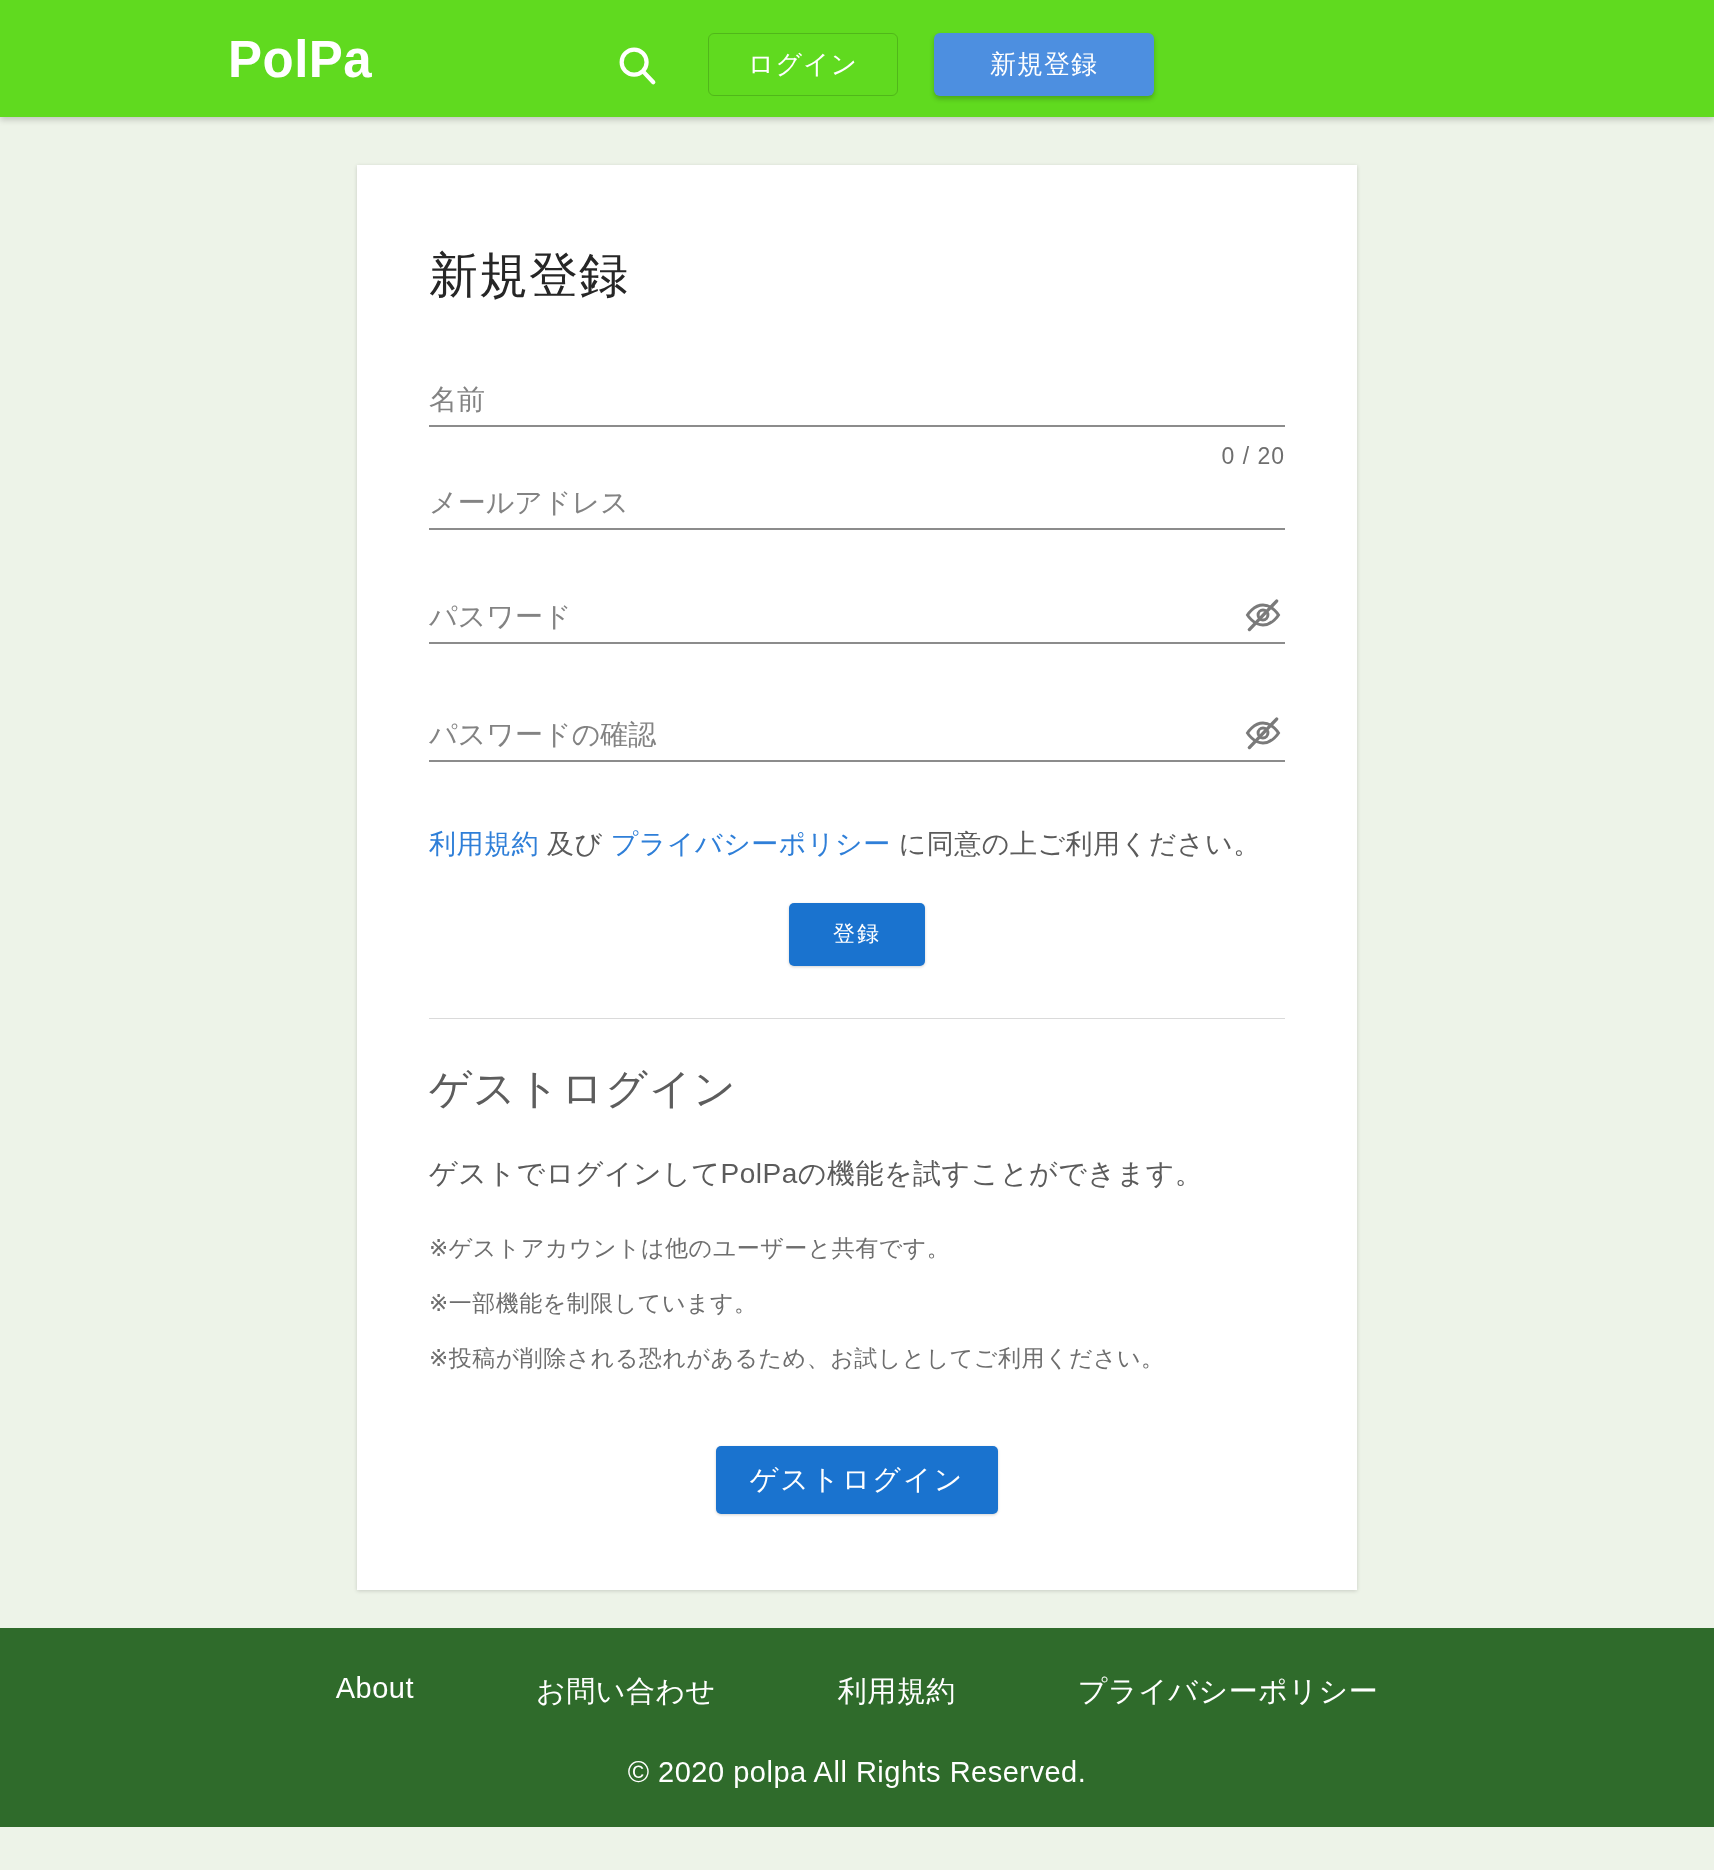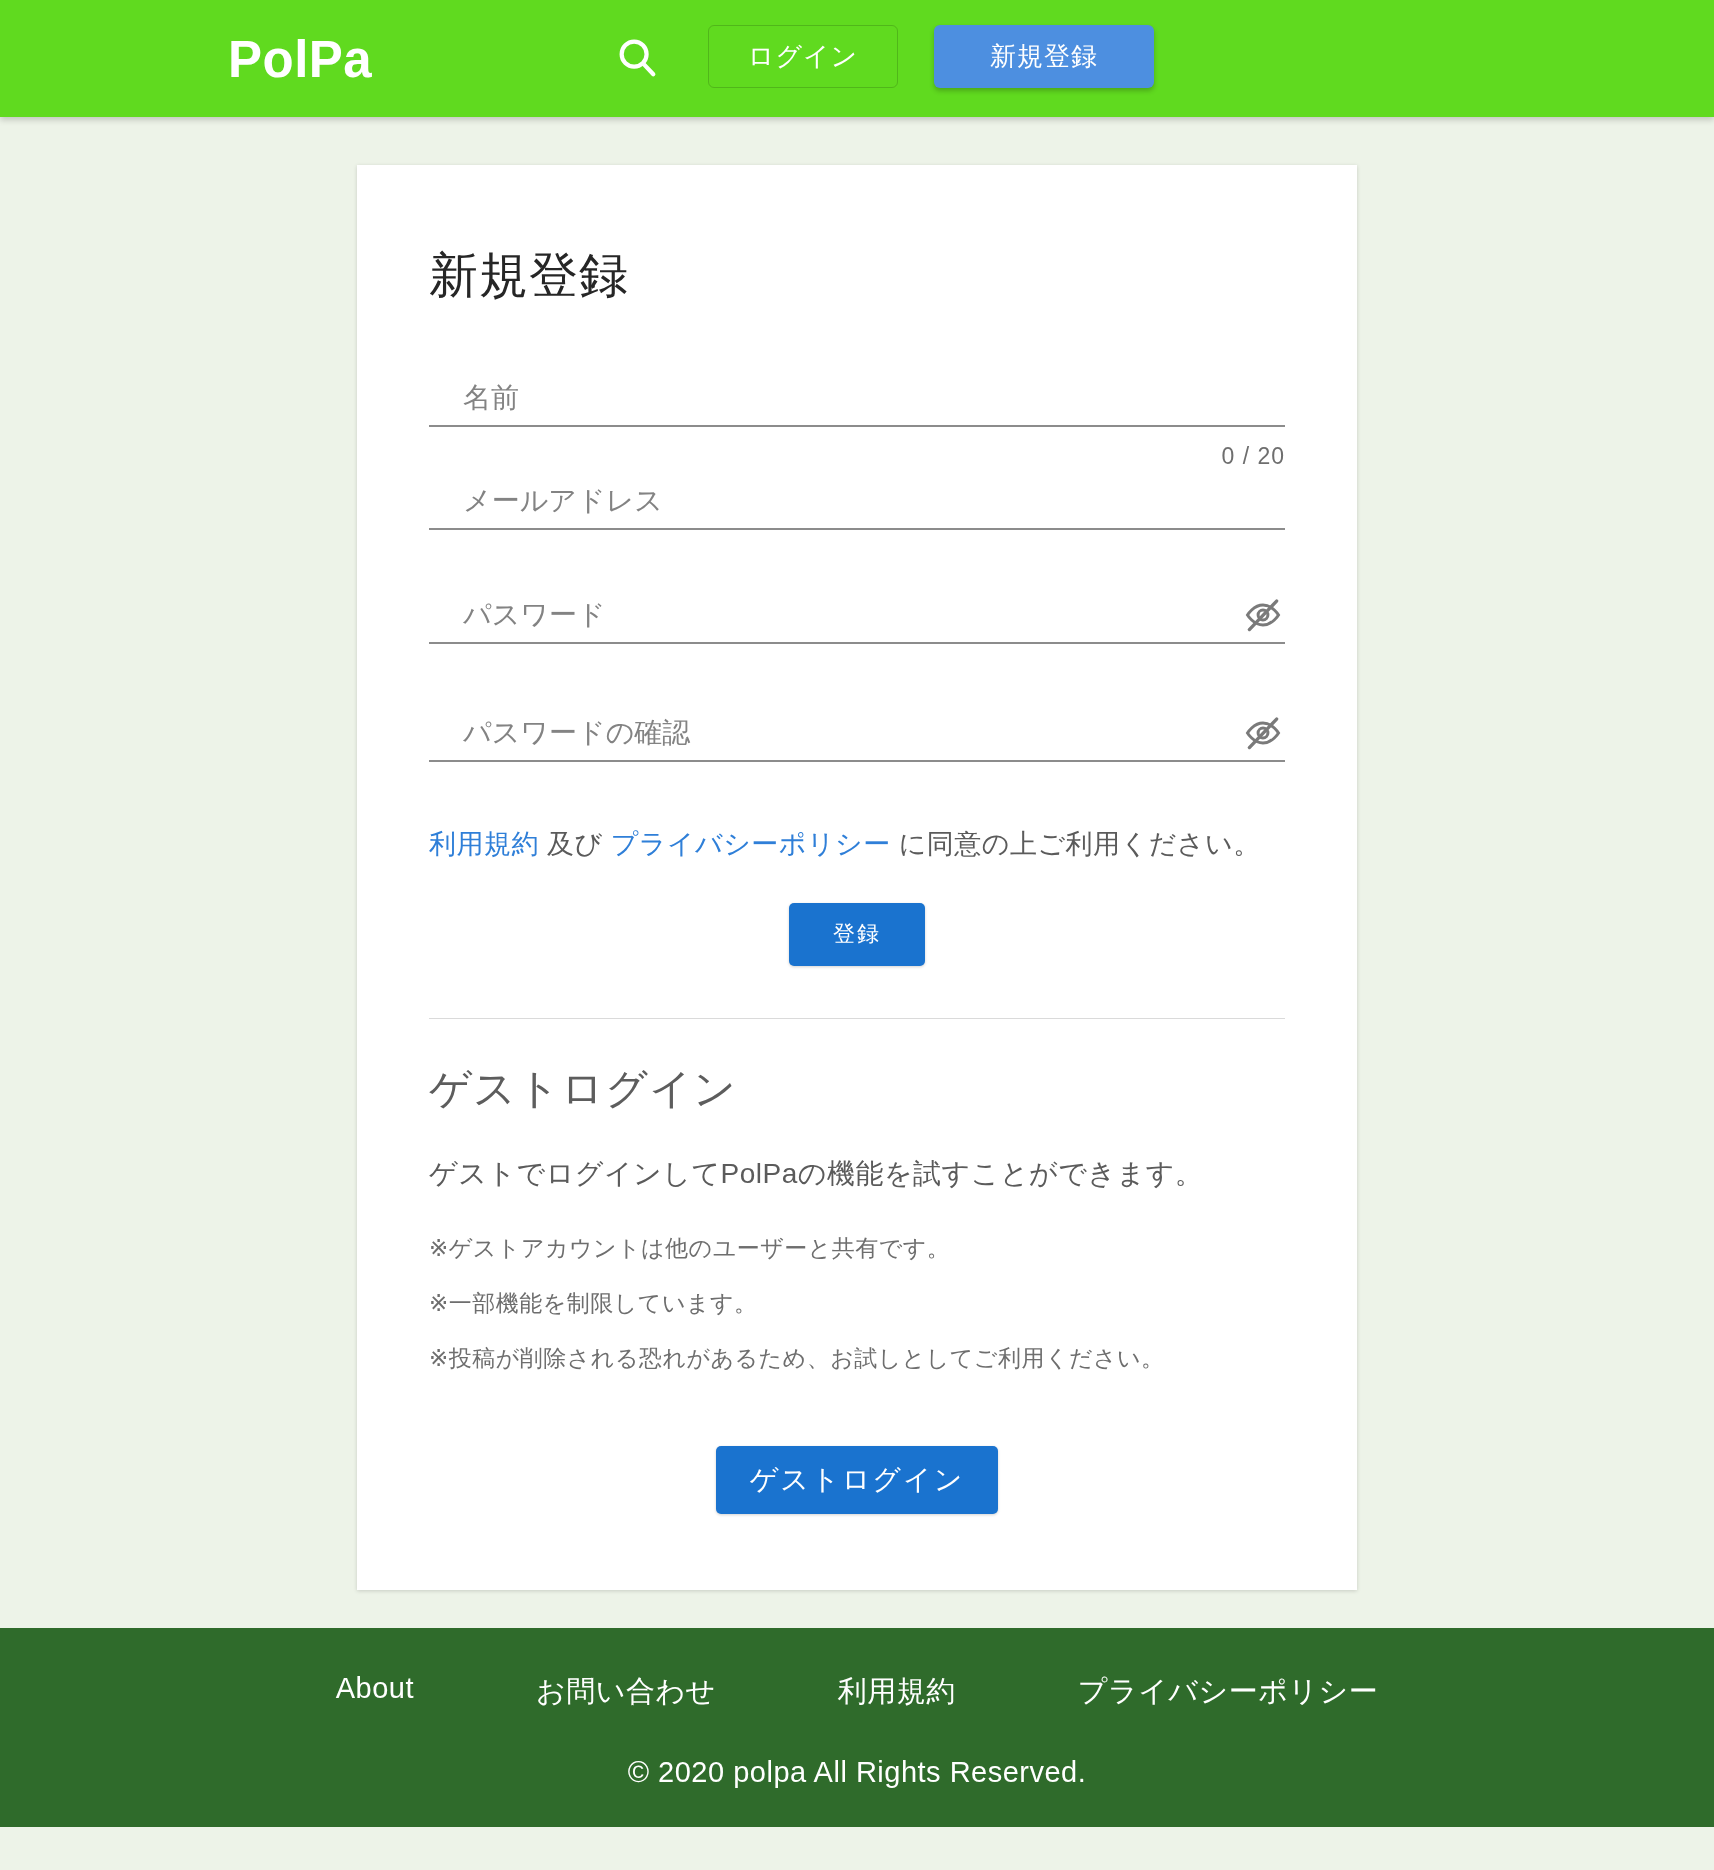--- a/index.html
+++ b/index.html
@@ -34,21 +34,21 @@
     color: #ffffff;
     font-size: 51px;
     font-weight: bold;
     letter-spacing: 0.5px;
     line-height: 1;
     user-select: none;
   }
   .header-right {
     position: absolute;
     right: 560px;
-    top: 0;
+    top: 8px;
     height: 113px;
     display: flex;
     align-items: center;
     gap: 0;
   }
   .search-btn {
     width: 66px;
     height: 66px;
     border: none;
     background: transparent;
@@ -128,25 +128,24 @@
     height: 60px;
     display: flex;
     align-items: flex-end;
   }
   .field-input {
     width: 100%;
     border: none;
     outline: none;
     background: transparent;
     font-size: 28px;
-    font-family: Liberation Mono, monospace;
+    font-family: Liberation Sans, sans-serif;
     color: #3c3c3c;
     padding: 0 0 8px 0;
     line-height: 1.2;
-    margin-left: 34px;
   }
   .field-input::placeholder { color: #838383; opacity: 1; }
   .eye-btn {
     position: absolute;
     right: 0;
     bottom: 4px;
     width: 44px;
     height: 44px;
     border: none;
     background: transparent;

